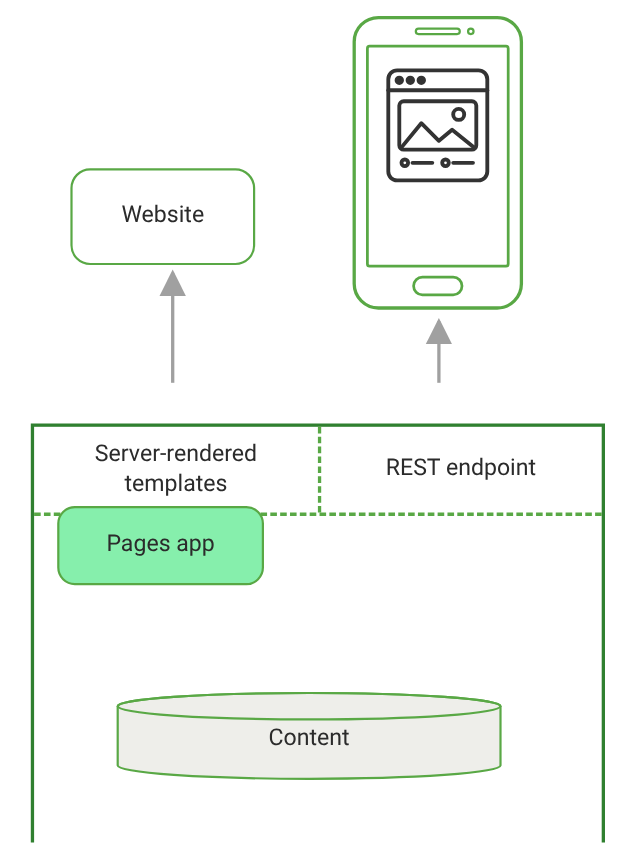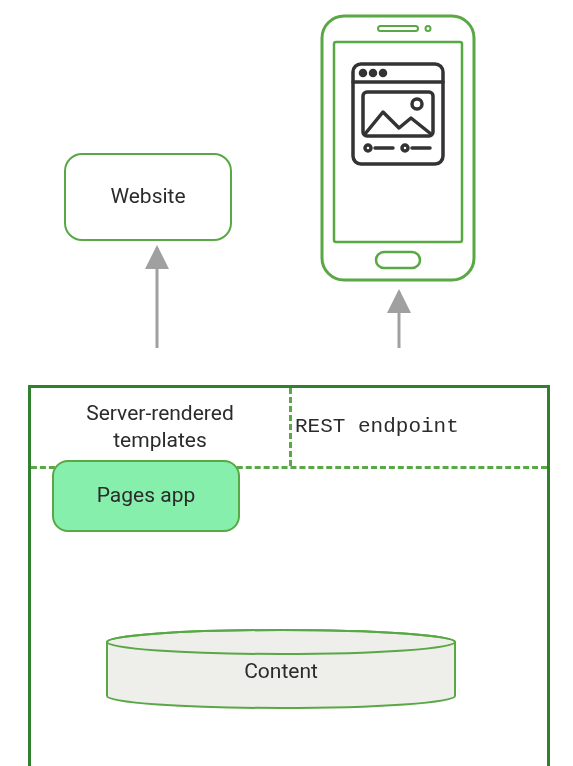--- a/index.html
+++ b/index.html
@@ -77,23 +77,22 @@
     align-items: center;
     justify-content: center;
     padding: 6px;
   }
   .cell-right {
     position: absolute;
     left: 258px; top: 0;
     width: 260px; height: 78px;
     display: flex;
     align-items: center;
-    justify-content: flex-start;
+    justify-content: center;
     padding: 6px;
-    font-family: Liberation Mono, monospace;
   }
   .pages-box {
     position: absolute;
     left: 52px;
     top: 460px;
     width: 188px;
     height: 72px;
     border: 2px solid #59a845;
     border-radius: 16px;
     display: flex;

